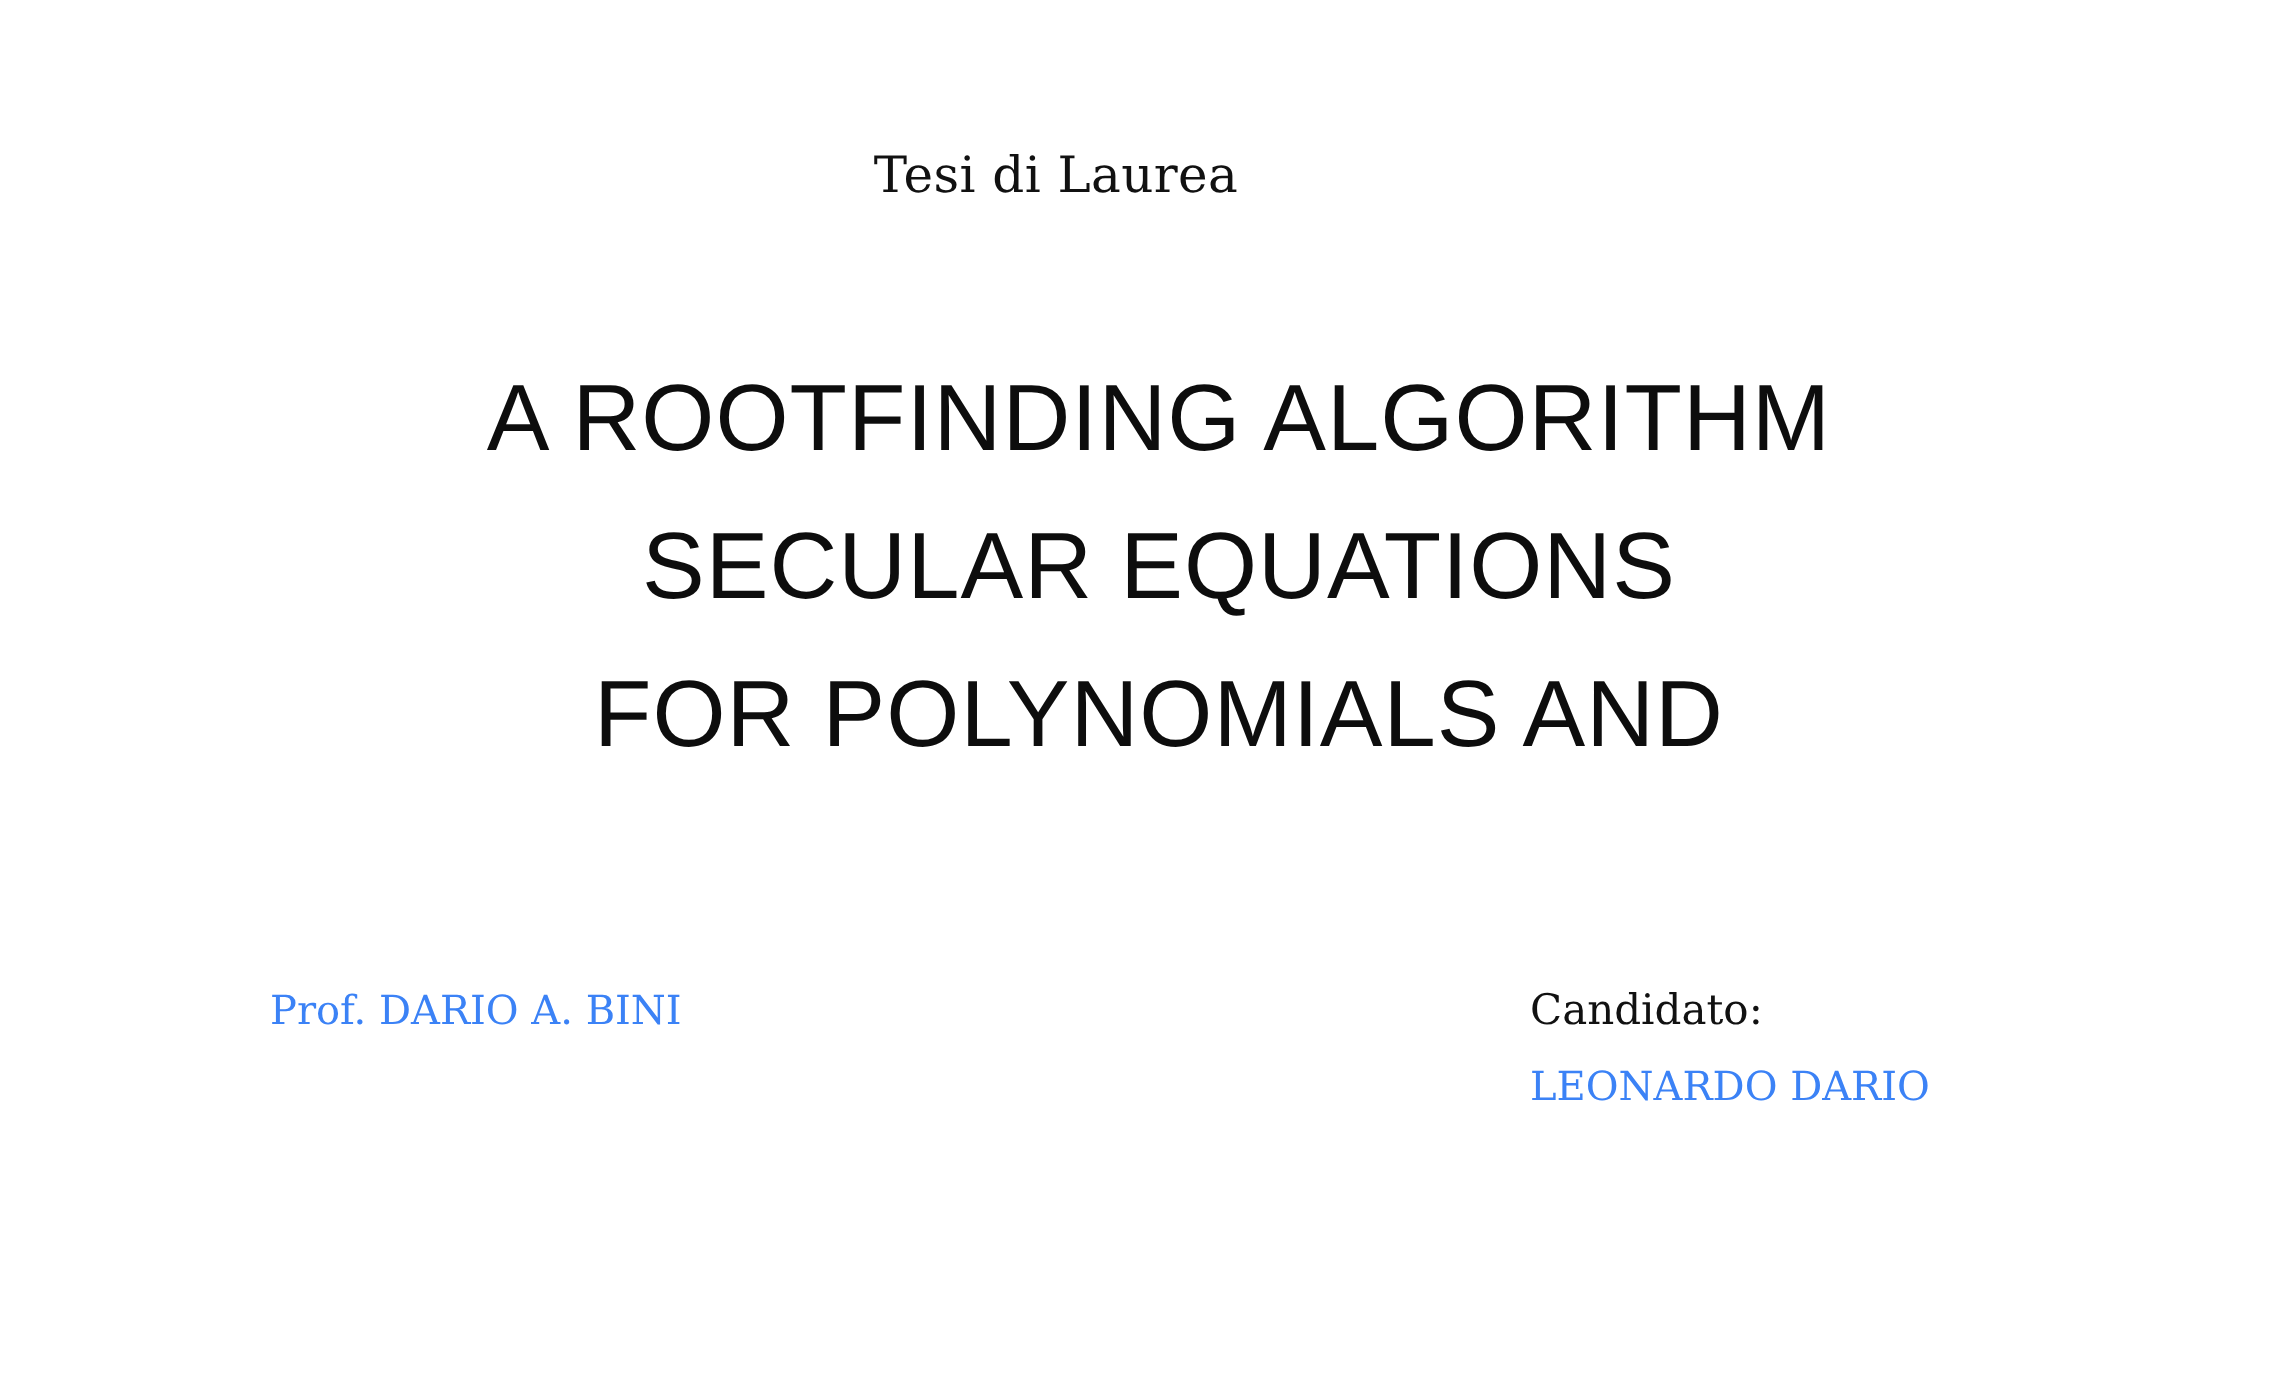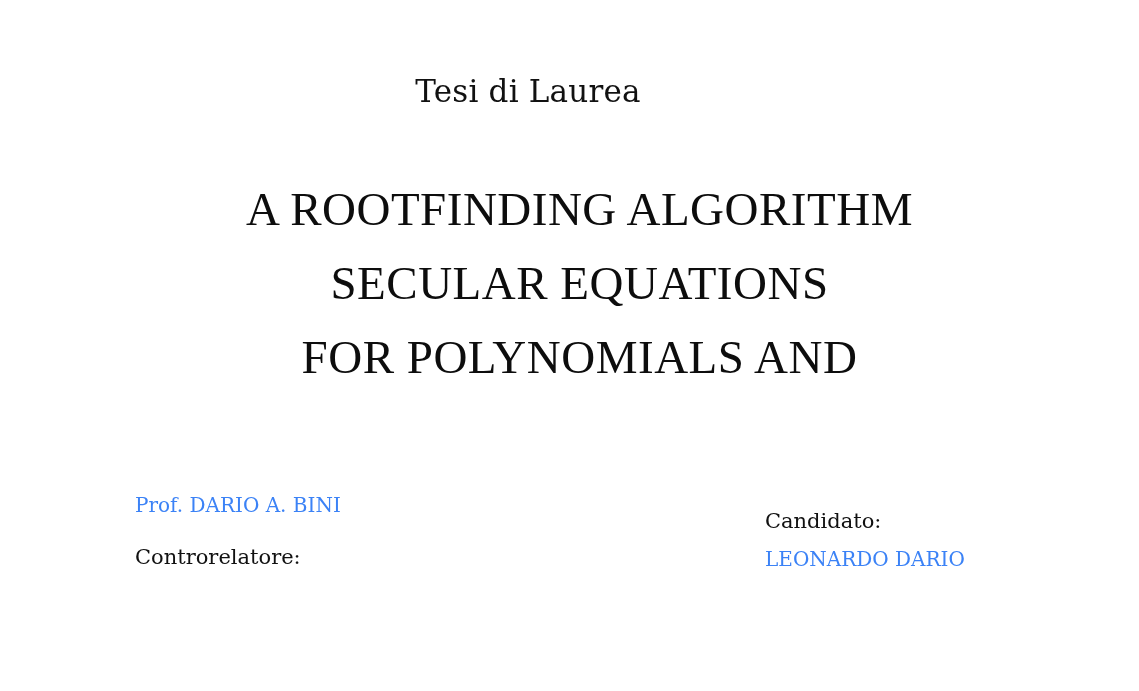--- a/index.html
+++ b/index.html
@@ -19,34 +19,34 @@
     width: 1139px;
     height: 691px;
     background: #ffffff;
   }
   .doc-kind {
     position: absolute;
     top: 73px;
     left: 0;
     width: 1056px;
     text-align: center;
-    font-size: 31px;
+    font-size: 25px;
     font-family: "DejaVu Serif", serif;
     letter-spacing: 0.2px;
     color: #111111;
   }
   .title-block {
     position: absolute;
     top: 172px;
     left: 0;
     width: 1139px;
     text-align: center;
   }
   .title-line {
-    font-family: Liberation Serif, serif;
+    font-family: Liberation Sans, sans-serif;
     font-size: 47px;
     line-height: 74px;
     letter-spacing: 0.5px;
     color: #0d0d0d;
     white-space: nowrap;
     padding-left: 20px;
   }
   .credits {
     position: absolute;
     top: 486px;
@@ -56,21 +56,21 @@
   }
   .col-left {
     position: absolute;
     left: 135px;
     top: 0;
     width: 520px;
   }
   .col-right {
     position: absolute;
     left: 765px;
-    top: 16px;
+    top: 0;
     width: 360px;
   }
   .role {
     font-family: "DejaVu Serif", serif;
     font-size: 21px;
     line-height: 38px;
     color: #111111;
   }
   .person {
     font-family: "DejaVu Serif", serif;
@@ -93,21 +93,20 @@
     <div class="title-line">A ROOTFINDING ALGORITHM</div>
     <div class="title-line">SECULAR EQUATIONS</div>
     <div class="title-line">FOR POLYNOMIALS AND</div>
   </div>
 
   <div class="credits">
 
     <div class="col-left">
       <div class="person">Prof. DARIO A. BINI</div>
       <div class="group-gap"></div>
-      <div class="role">Controrelatore:</div>
     </div>
 
     <div class="col-right">
       <div class="role">Candidato:</div>
       <div class="person">LEONARDO DARIO</div>
     </div>
 
   </div>
 
 </div>

